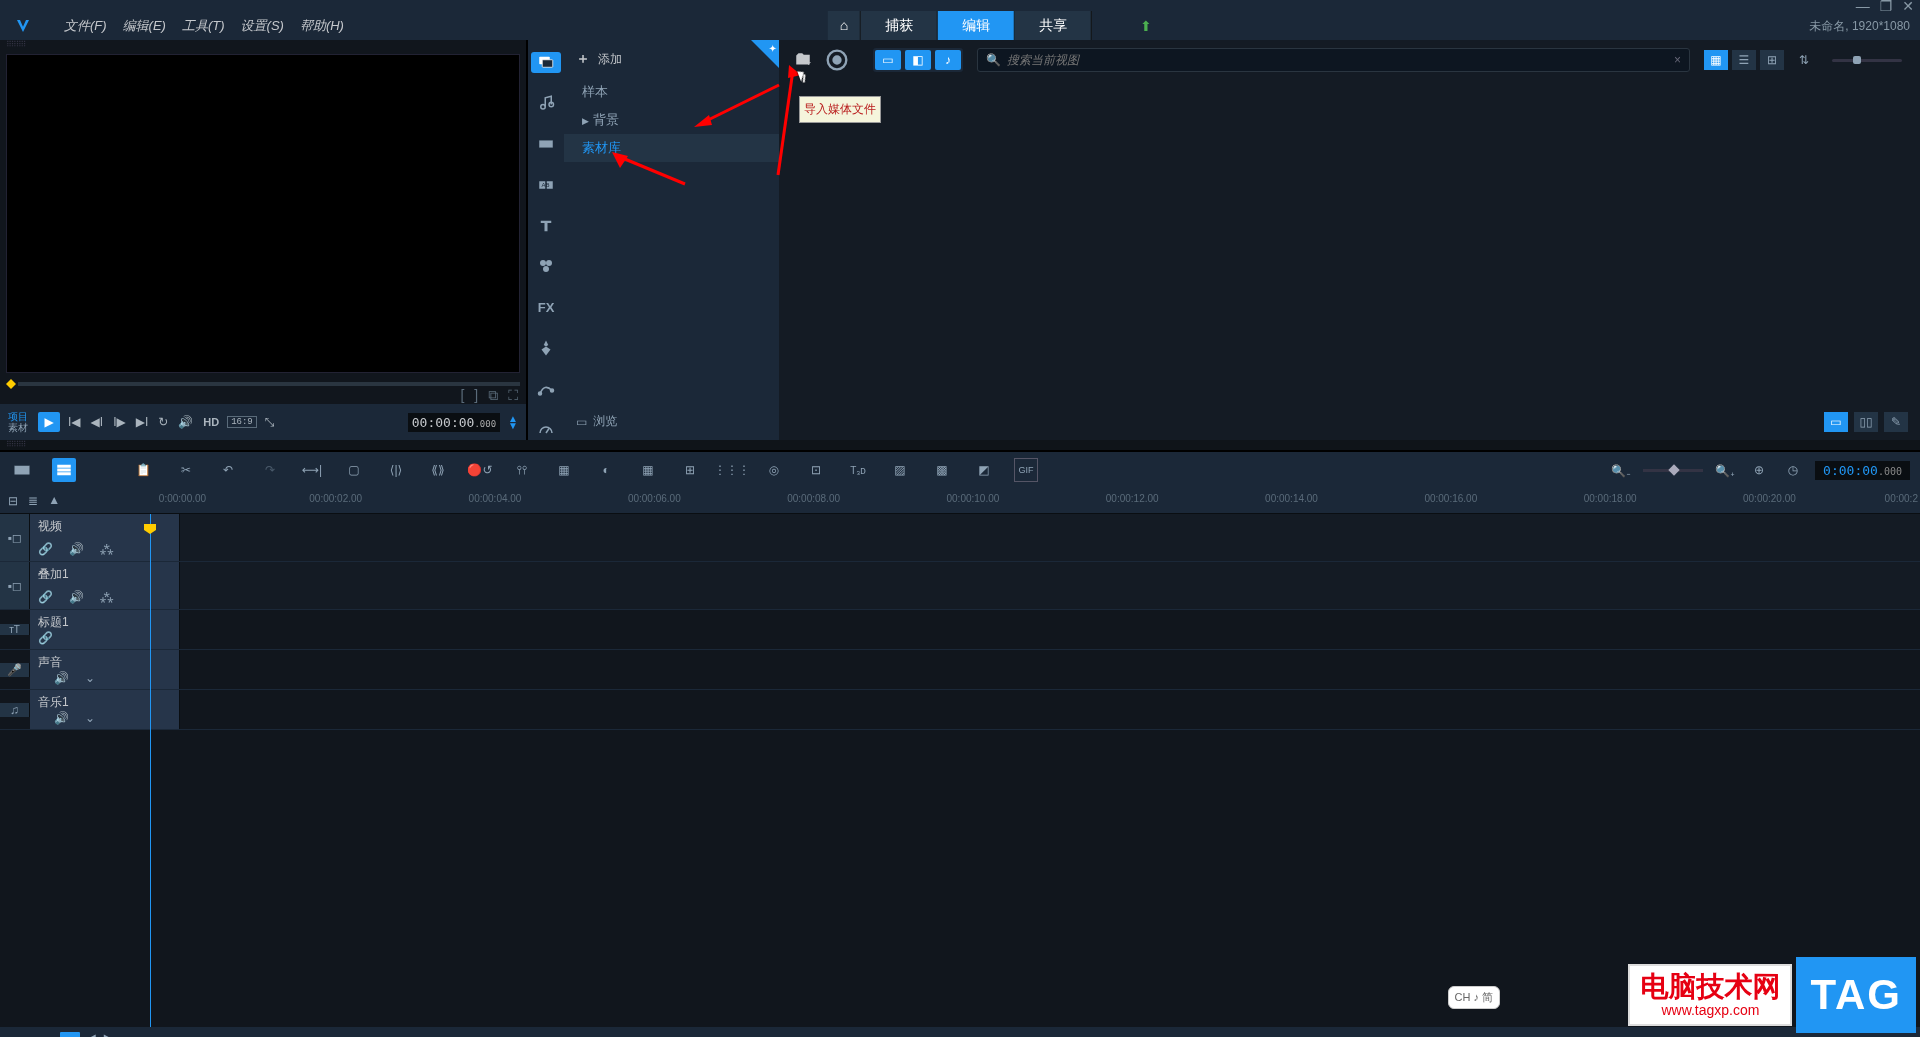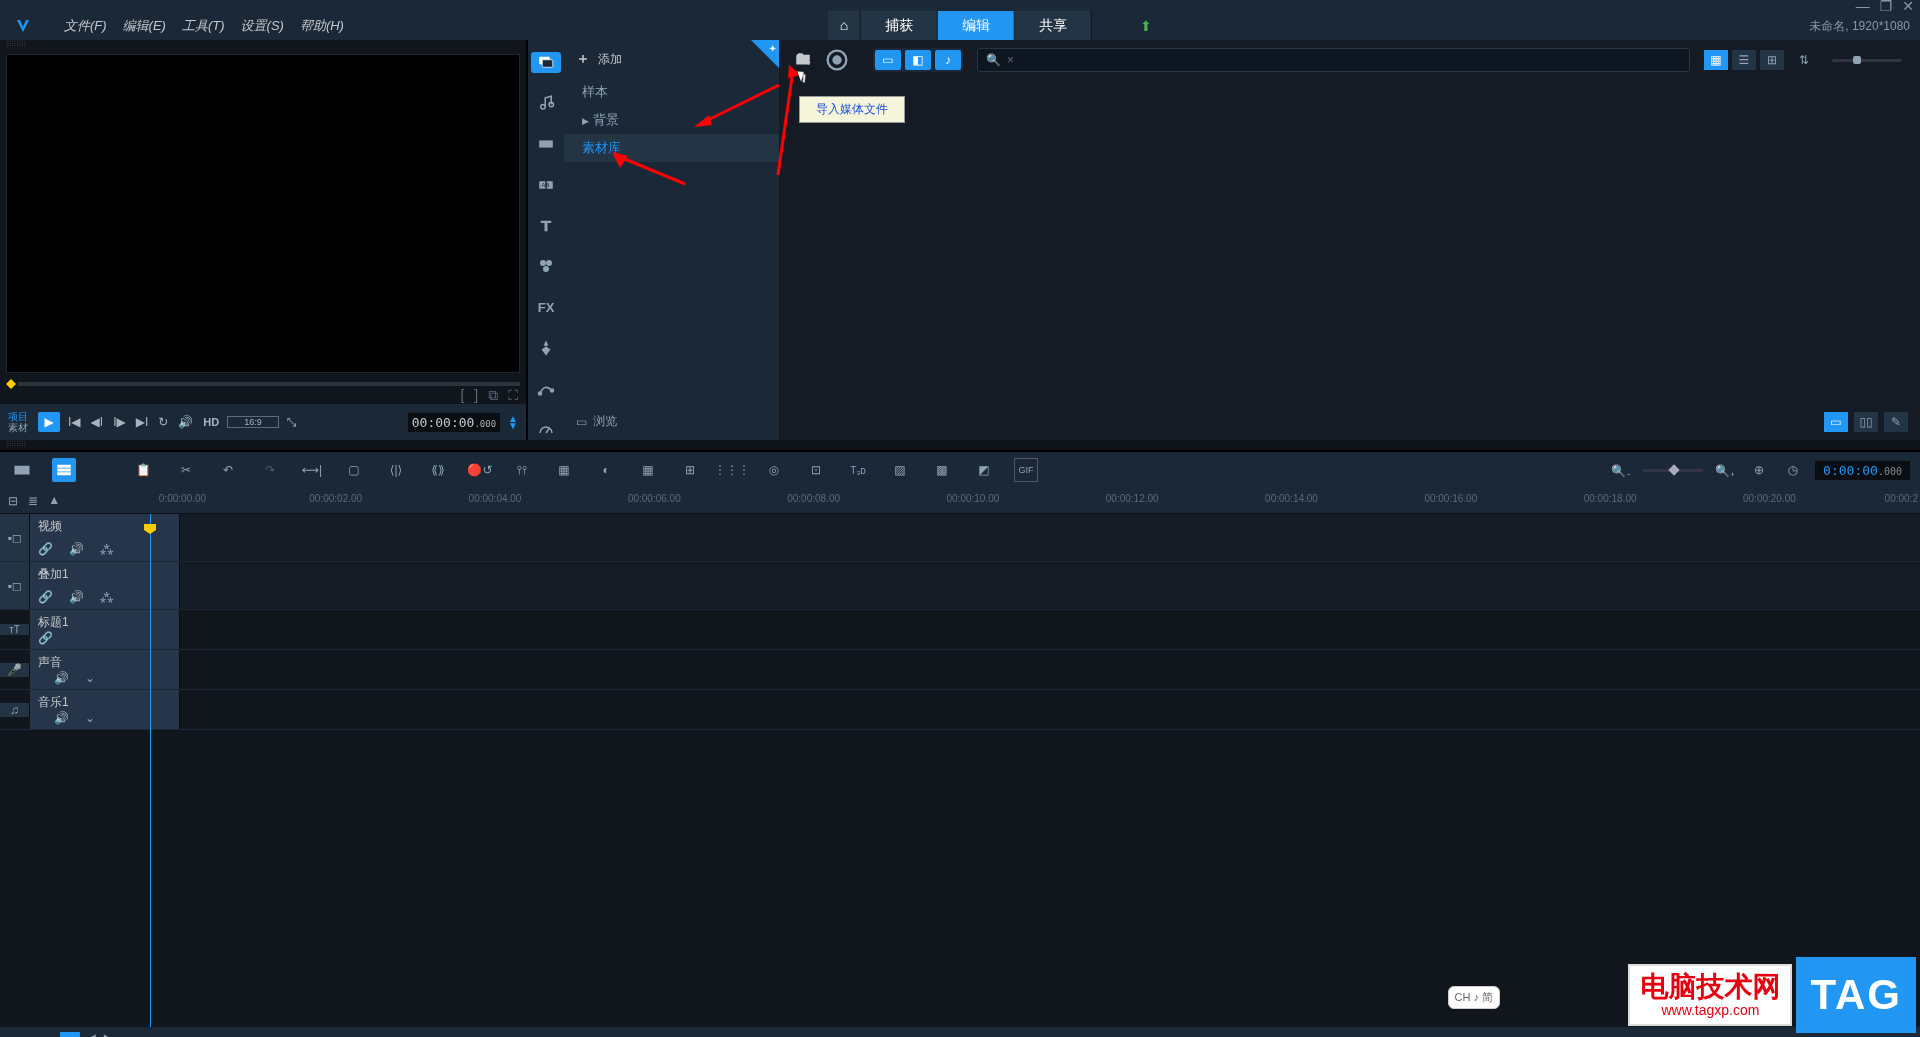--- a/index.html
+++ b/index.html
@@ -60,21 +60,21 @@
 .lib-toolbar .seg { display:flex; gap: 4px; background: #1b2838; border-radius: 3px; padding: 2px; }
 .lib-toolbar .search-box { flex:1; background: #0d1621; border: 1px solid #2a3540; border-radius: 3px; height: 24px; display:flex; align-items:center; padding: 0 8px; gap: 6px; margin: 0 8px; }
 .lib-toolbar .search-box input { background: transparent; border: none; color: #8fa3b5; font-style: italic; font-size: 12px; flex:1; outline: none; }
 .lib-toolbar .search-box .clear { color: #667; cursor:pointer; }
 .lib-toolbar .view-seg { display:flex; gap:4px; }
 .lib-toolbar .view-seg .v-btn { width: 24px; height: 20px; background: #233445; display:flex; align-items:center; justify-content:center; cursor:pointer; color:#8fa3b5; }
 .lib-toolbar .view-seg .v-btn.active { background: #2196f3; color:#fff; }
 .lib-toolbar .slider { width: 70px; height: 3px; background: #334; margin: 0 8px; position: relative; border-radius: 2px; }
 .lib-toolbar .slider .knob { width: 8px; height: 8px; background: #8fa3b5; border-radius: 2px; position: absolute; top:-3px; left: 30%; }
 
-.tooltip-box { position: absolute; top: 56px; left: 20px; background: #f5f5dc; color: #1d4ed8; padding: 4px 16px; font-size: 12px; border: 1px solid #999; z-index: 5; }
+.tooltip-box { position: absolute; top: 56px; left: 20px; background: #f5f5dc; color: #b91c1c; padding: 4px 4px; font-size: 12px; border: 1px solid #999; z-index: 5; }
 .cursor-ptr { position: absolute; top: 30px; left: 20px; width: 0; height: 0; border-left: 6px solid #fff; border-top: 3px solid transparent; border-bottom: 8px solid transparent; transform: rotate(-20deg); z-index:6; filter: drop-shadow(0 0 1px #000);}
 .cursor-ptr::after{content:""; position:absolute; top:2px; left:-3px; width:2px; height:8px; background:#fff; transform:rotate(25deg);}
 
 .library-bottom-btns { position: absolute; bottom: 8px; right: 12px; display: flex; gap: 6px; }
 .library-bottom-btns .bb { width: 24px; height: 20px; background: #233445; display:flex; align-items:center; justify-content:center; color:#8fa3b5; cursor:pointer; }
 .library-bottom-btns .bb.blue { background: #2196f3; color:#fff; }
 
 .arrow-red { position: absolute; pointer-events: none; z-index: 4; }
 
 .lower { height: calc(100% - 440px); background: #11161d; border-top: 2px solid #000; display: flex; flex-direction: column; }
@@ -173,21 +173,21 @@
         <span style="color:#8fa3b5">素材</span>
       </div>
       <div class="btn play">▶</div>
       <div class="btn">I◀</div>
       <div class="btn">◀I</div>
       <div class="btn">I▶</div>
       <div class="btn">▶I</div>
       <div class="btn">↻</div>
       <div class="btn">🔊</div>
       <div class="btn" style="font-size:11px; font-weight:bold">HD</div>
-      <div class="btn" style="font-size:9px; border:1px solid #5a6b7a; padding:0 16px;">16:9</div>
+      <div class="btn" style="font-size:9px; border:1px solid #5a6b7a; padding:0 3px;font-family:Liberation Mono, monospace;">16:9</div>
       <div class="btn">⤡</div>
       <div class="timecode">
         <span>00:00:00</span><span class="frames">.000</span>
       </div>
       <div class="spinner">
           <span>▲</span>
           <span>▼</span>
         </div>
     </div>
   </div>
@@ -295,20 +295,21 @@
             </svg>
           </div>
         <div style="width:10px"></div>
         <div class="seg">
           <div class="tool-btn blue">▭</div>
           <div class="tool-btn blue">◧</div>
           <div class="tool-btn blue">♪</div>
         </div>
         <div class="search-box">
           <span style="color:#556">🔍</span>
+          <input placeholder="搜索当前视图" style="">
           <span class="clear">×</span>
         </div>
         <div class="view-seg">
           <div class="v-btn active">▦</div>
           <div class="v-btn">☰</div>
           <div class="v-btn">⊞</div>
         </div>
         <div class="tool-btn">⇅</div>
         <div class="slider">
             <div class="knob"></div>

